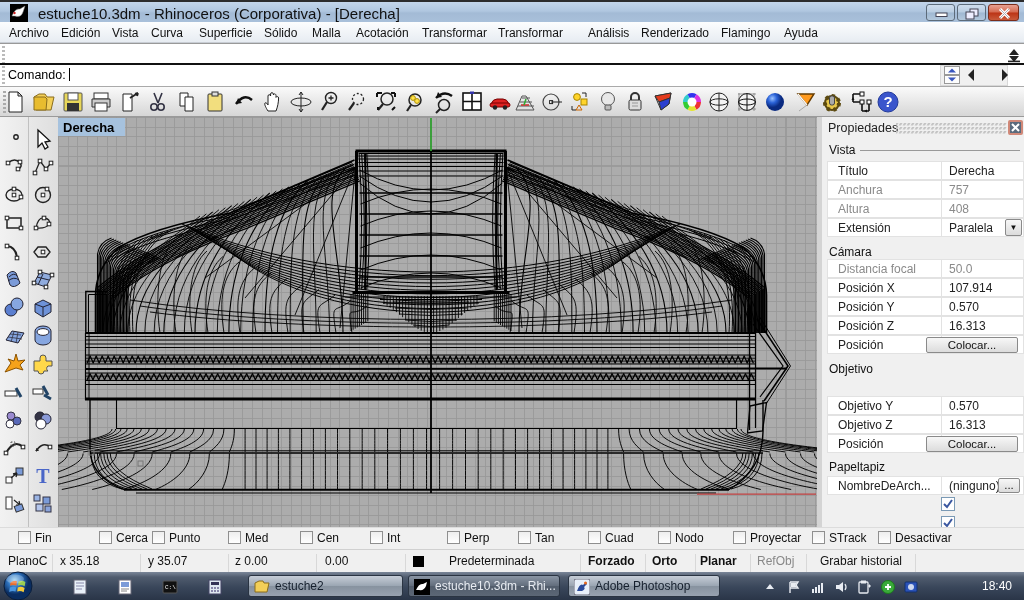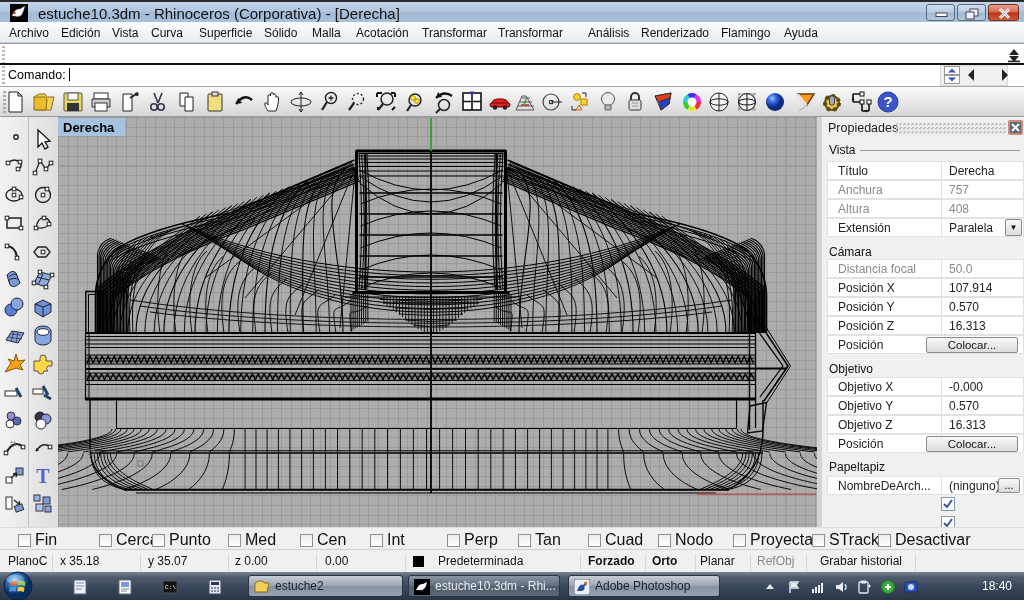--- a/index.html
+++ b/index.html
@@ -27,21 +27,21 @@
 #vplabel{position:absolute;left:0px;top:1px;width:67px;height:18px;background:#a6c2de;color:#000;font-weight:bold;font-size:13px;padding:2px 0 0 5px}
 #panel{left:822px;top:117px;width:202px;height:410px;background:#f0f0f0;font-size:12px;color:#222}
 #splitter{left:817px;top:117px;width:5px;height:410px;background:#d4d4d4}
 .prow{position:absolute;left:5px;width:197px;height:19px}
 .plab{position:absolute;left:0;top:0;width:115px;height:19px;background:#fff;border:1px solid #e2e2e2;padding:2px 0 0 10px}
 .pval{position:absolute;left:115px;top:0;width:82px;height:19px;background:#fff;border:1px solid #e2e2e2;border-left:none;padding:2px 0 0 7px}
 .gray{color:#8a8a8a}
 .sect{position:absolute;left:7px;font-size:12px;color:#111}
 .cbtn{position:absolute;border:1px solid #8a8a8a;border-radius:2px;background:linear-gradient(#f7f7f7,#dcdcdc);font-size:11.5px;text-align:center;color:#111}
 
-#osnap{left:0;top:527px;width:1024px;height:22px;background:#f0f0f0;border-top:1px solid #dcdcdc;font-size:16px;color:#111}
+#osnap{left:0;top:527px;width:1024px;height:22px;background:#f0f0f0;border-top:1px solid #dcdcdc;font-size:12px;color:#111}
 .os{position:absolute;top:3px}
 .cb{display:inline-block;width:13px;height:13px;border:1px solid #8f8f8f;background:linear-gradient(#eee,#fff);vertical-align:-2px;margin-right:4px}
 #status{left:0;top:549px;width:1024px;height:23px;background:#f0f0f0;border-top:1px solid #d0d0d0;font-size:12px;color:#111}
 #status span{position:absolute;top:4px}
 .ssep{position:absolute;top:2px;width:1px;height:18px;background:#d8d8d8}
 
 #task{left:0;top:572px;width:1024px;height:28px;background:linear-gradient(#7a8698 0%,#505c6e 18%,#39465a 55%,#2a3547 100%);}
 .tbtn{position:absolute;top:3px;height:22px;border:1px solid #2a3442;border-radius:3px;background:linear-gradient(#b9c2cd,#8e99a8 50%,#7b8796 51%,#8f9aa8);color:#fff;font-size:12px;}
 .tbtn .lbl{position:absolute;left:26px;top:3px;white-space:nowrap;overflow:hidden}
 #clock{position:absolute;right:12px;top:7px;color:#fff;font-size:12px}
@@ -1472,24 +1472,20 @@
       <div class="prow" style="top:199px">
         <div class="plab">Posición Z</div>
         <div class="pval">16.313</div>
       </div>
       <div class="prow" style="top:218px">
         <div class="plab">Posición</div>
         <div class="pval"></div>
       </div>
       <div class="cbtn" style="left:104px;top:220px;width:92px;height:16px;padding-top:1px">Colocar...</div>
       <div class="sect" style="top:245px">Objetivo</div>
-      <div class="prow" style="top:260px">
-        <div class="plab">Objetivo X</div>
-        <div class="pval">-0.000</div>
-      </div>
       <div class="prow" style="top:279px">
         <div class="plab">Objetivo Y</div>
         <div class="pval">0.570</div>
       </div>
       <div class="prow" style="top:298px">
         <div class="plab">Objetivo Z</div>
         <div class="pval">16.313</div>
       </div>
       <div class="prow" style="top:317px">
         <div class="plab">Posición</div>
@@ -1525,25 +1521,25 @@
       <span class="os" style="left:733px"><span class="cb"></span>Proyectar</span>
       <span class="os" style="left:812px"><span class="cb"></span>STrack</span>
       <span class="os" style="left:878px"><span class="cb"></span>Desactivar</span>
     </div>
 <div id="status" class="abs">
       <span style="left:8px">PlanoC</span>
       <span style="left:60px">x 35.18</span>
       <span style="left:148px">y 35.07</span>
       <span style="left:235px">z 0.00</span>
       <span style="left:325px">0.00</span>
-      <span style="left:412px;padding-left:26px">Predeterminada</span>
+      <span style="left:423px;padding-left:26px">Predeterminada</span>
       <span style="left:413px;top:6px;width:11px;height:11px;background:#000"></span>
       <span style="left:588px;font-weight:bold">Forzado</span>
       <span style="left:652px;font-weight:bold">Orto</span>
-      <span style="left:700px;font-weight:normal">Planar</span>
+      <span style="left:700px;font-weight:bold">Planar</span>
       <span style="left:757px;color:#888">RefObj</span>
       <span style="left:820px">Grabar historial</span>
       <span class="ssep" style="left:52px"></span>
       <span class="ssep" style="left:140px"></span>
       <span class="ssep" style="left:228px"></span>
       <span class="ssep" style="left:316px"></span>
       <span class="ssep" style="left:405px"></span>
       <span class="ssep" style="left:580px"></span>
       <span class="ssep" style="left:645px"></span>
       <span class="ssep" style="left:695px"></span>

